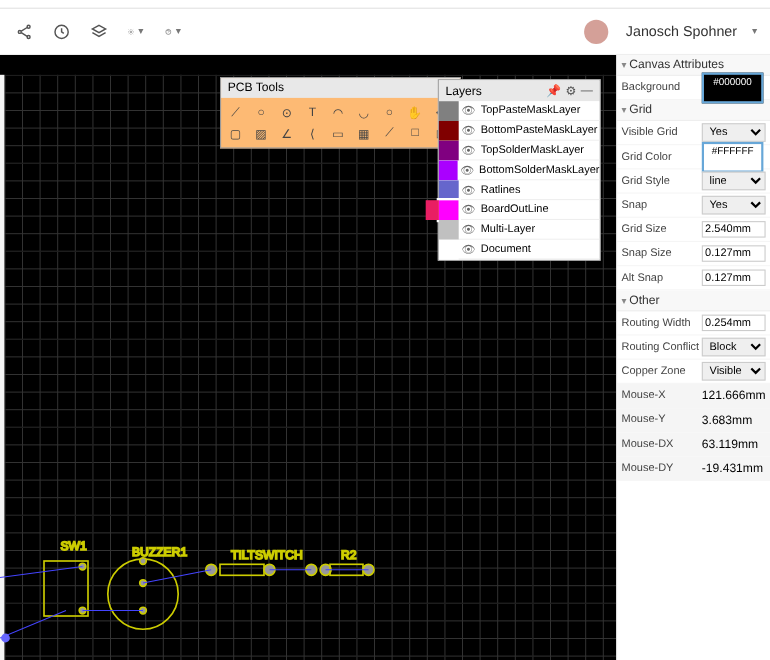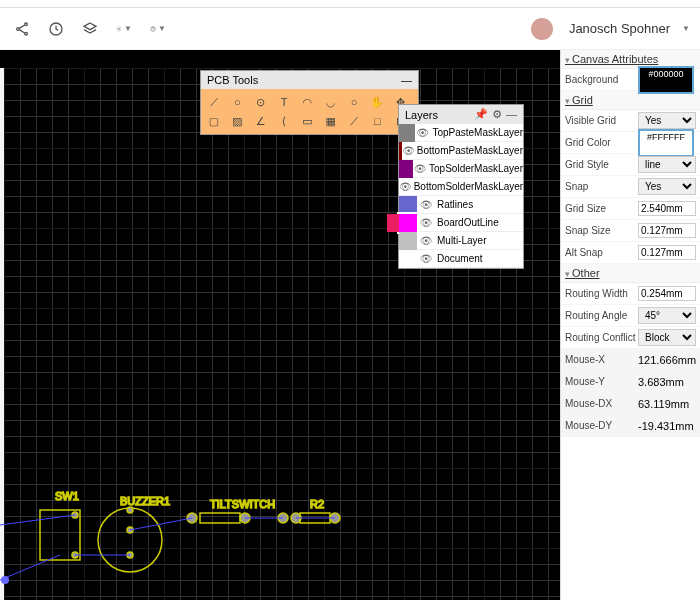--- a/index.html
+++ b/index.html
@@ -30,39 +30,39 @@
     linear-gradient(#333 1px, transparent 1px),
     linear-gradient(90deg, #333 1px, transparent 1px);
   background-size: 80px 80px, 80px 80px, 16px 16px, 16px 16px;
 }
 
 .pcb-tools { position: absolute; top: 20px; left: 200px; width: 219px; background: #fdba74; border: 1px solid #999; z-index: 20; }
 .pcb-tools .title { background: #e8e8e8; padding: 3px 6px; font-size: 11px; display: flex; justify-content: space-between; align-items: center; }
 .pcb-tools .tools-grid { display: grid; grid-template-columns: repeat(9, 1fr); padding: 4px; gap: 1px; }
 .pcb-tools .tool { width: 18px; height: 18px; display: flex; align-items: center; justify-content: center; cursor: pointer; color: #444; }
 
-.layers-panel { position: absolute; top: 22px; left: 398px; width: 126px; background: #f5f5f5; border: 1px solid #999; z-index: 20; margin-top: 32px; }
+.layers-panel { position: absolute; top: 22px; left: 398px; width: 148px; background: #f5f5f5; border: 1px solid #999; z-index: 20; }
 .layers-panel .title { background: #e8e8e8; padding: 3px 6px; display: flex; align-items: center; justify-content: space-between; }
 .layers-panel .title .right-icons { display: flex; gap: 4px; color: #555; }
 .layer-row { display: flex; align-items: center; height: 18px; background: #fff; border-bottom: 1px solid #eee; }
 .layer-row .swatch { width: 18px; height: 18px; }
 .layer-row .eye { width: 18px; text-align: center; color: #666; font-size: 10px; }
 .layer-row .lname { padding-left: 2px; font-size: 10px; white-space: nowrap; }
 .layer-row.active .swatch { outline: 2px solid #fff; }
 .pencil { position: absolute; left: -12px; width: 12px; height: 18px; background: #e91e63; }
 
 .circuit { position: absolute; bottom: 10px; left: 0; width: 360px; height: 140px; z-index: 10; }
 
 .side-panel { width: 140px; background: #fff; border-left: 1px solid #ddd; overflow-y: auto; }
 .side-row { display: flex; align-items: center; height: 22px; padding: 0 4px; border-bottom: 1px solid #f5f5f5; }
 .side-row .label { flex: 1; color: #444; font-size: 10px; }
 .side-row .val { width: 58px; }
 .side-row input, .side-row select { width: 100%; font-size: 10px; padding: 1px 2px; border: 1px solid #ccc; }
 .side-row .colorbox { width: 56px; height: 28px; border: 2px solid #67a7d8; color: #fff; text-align: center; font-size: 9px; line-height: 12px; }
-.section-hdr { background: #f8f8f8; padding: 3px 4px; font-size: 11px; color: #333; border-bottom: 1px solid #eee; text-decoration: underline; }
+.section-hdr { background: #f8f8f8; padding: 3px 4px; font-size: 11px; color: #333; border-bottom: 1px solid #eee; }
 .section-hdr::before { content: "▾ "; font-size: 9px; color: #888; }
 .selected-obj { padding: 4px 6px; font-size: 11px; color: #444; border-bottom: 1px solid #eee; }
 </style>
 </head>
 <body>
 
 <div class="top-partial"></div>
 
 <div class="toolbar">
   <div class="icon-btn">
@@ -265,26 +265,26 @@
         <span class="label">Alt Snap</span>
         <span class="val"><input value="0.127mm" style=""></span>
       </div>
 
     <div class="section-hdr">Other</div>
     <div class="side-row">
         <span class="label">Routing Width</span>
         <span class="val"><input value="0.254mm" style=""></span>
       </div>
     <div class="side-row">
-        <span class="label">Routing Angle</span>
-        <span class="val"><select><option>45°</option></select></span>
-      </div>
-    <div class="side-row">
         <span class="label">Routing Conflict</span>
         <span class="val"><select><option>Block</option></select></span>
+      </div>
+    <div class="side-row">
+        <span class="label">Copper Zone</span>
+        <span class="val"><select><option>Visible</option></select></span>
       </div>
 
     <div class="side-row" style="background:#f5f5f5">
         <span class="label">Mouse-X</span>
         <span class="val">121.666mm</span>
       </div>
     <div class="side-row" style="background:#f5f5f5">
         <span class="label">Mouse-Y</span>
         <span class="val">3.683mm</span>
       </div>

